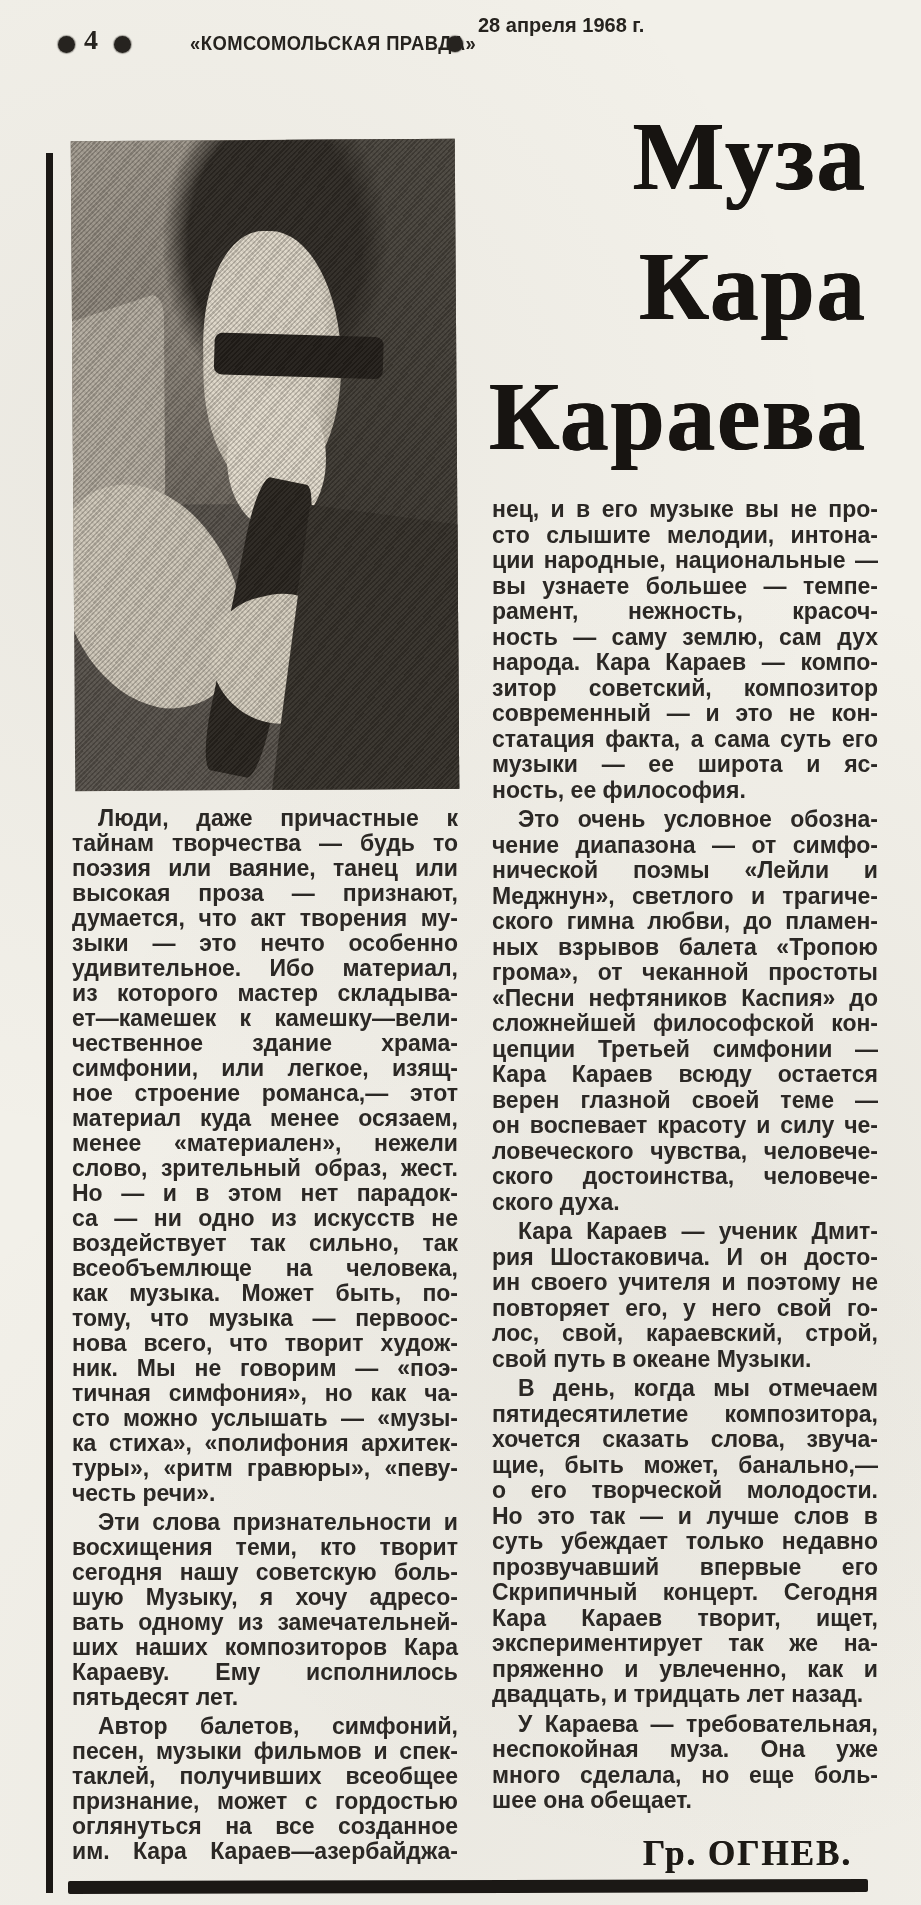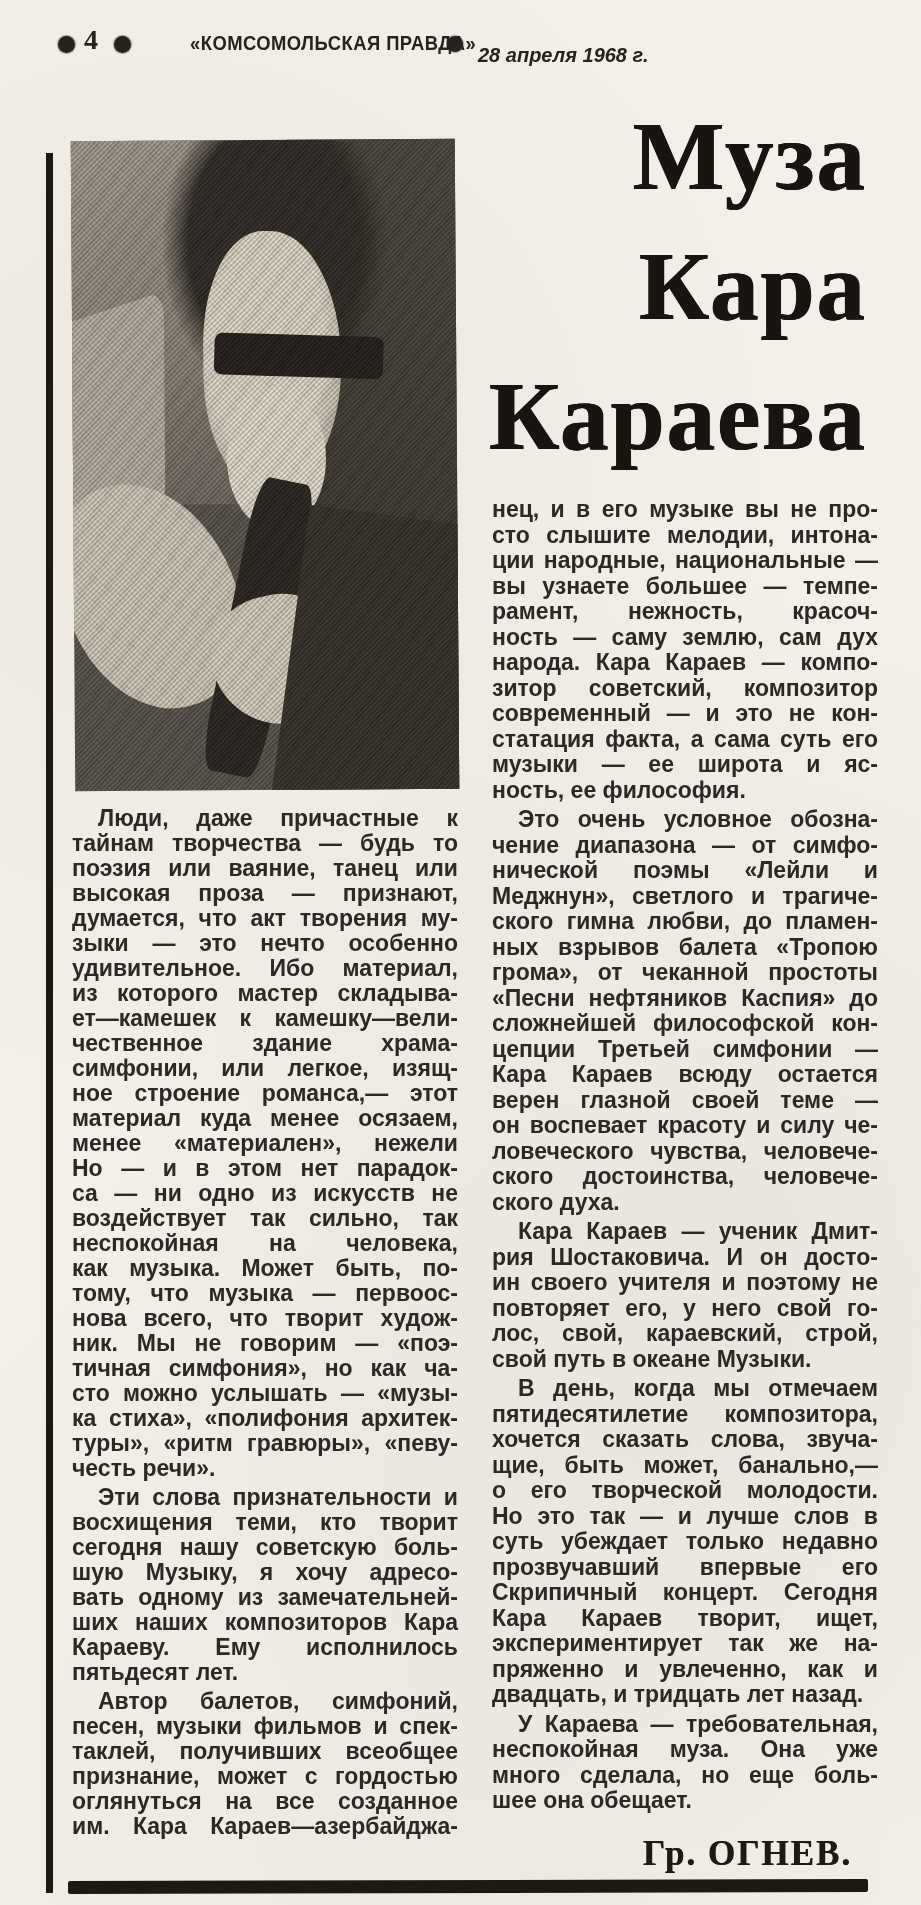--- a/index.html
+++ b/index.html
@@ -14,21 +14,21 @@
     color:#2b2825;
   }
   
   .masthead{position:absolute;left:0;top:0;width:921px;height:75px;}
   .dot{position:absolute;width:17px;height:17px;border-radius:50%;background:#26231f;box-shadow:0 0 1px 1px rgba(38,35,31,.4);}
   .dot1{left:58px;top:36px;}
   .dot2{left:114px;top:36px;}
   .dot3{left:447px;top:36px;width:16px;height:16px;}
   .pagenum{position:absolute;left:84px;top:24px;font-family:"Liberation Serif",serif;font-weight:700;font-size:28px;color:#26231f;}
   .mast-name{position:absolute;left:190px;top:32px;font-weight:700;font-size:20px;letter-spacing:.5px;color:#26231f;transform:scaleX(.92);transform-origin:left top;white-space:nowrap;}
-  .mast-date{position:absolute;left:478px;top:44px;font-weight:700;font-size:20px;color:#26231f;white-space:nowrap;font-style:italic;}
+  .mast-date{position:absolute;left:478px;top:14px;font-weight:700;font-size:20px;color:#26231f;white-space:nowrap;}
   
   .rule-v{position:absolute;left:46px;top:153px;width:7px;height:1740px;background:#1b1815;}
   .rule-b{position:absolute;left:68px;top:1880px;width:800px;height:13px;background:#1b1815;border-radius:2px;transform:rotate(-.15deg);}
   
   .headline{
     position:absolute;left:420px;top:92px;width:447px;text-align:right;
     font-family:"Liberation Serif",serif;font-weight:700;font-size:97px;line-height:130px;
     color:#171411;letter-spacing:2px;
     text-shadow:.6px 0 #171411,-.6px 0 #171411;
   }
@@ -112,24 +112,25 @@
         <div class="line">думается, что акт творения му-</div>
         <div class="line">зыки — это нечто особенно</div>
         <div class="line">удивительное. Ибо материал,</div>
         <div class="line">из которого мастер складыва-</div>
         <div class="line">ет—камешек к камешку—вели-</div>
         <div class="line">чественное здание храма-</div>
         <div class="line">симфонии, или легкое, изящ-</div>
         <div class="line">ное строение романса,— этот</div>
         <div class="line">материал куда менее осязаем,</div>
         <div class="line">менее «материален», нежели</div>
+        <div class="line">слово, зрительный образ, жест.</div>
         <div class="line">Но — и в этом нет парадок-</div>
         <div class="line">са — ни одно из искусств не</div>
         <div class="line">воздействует так сильно, так</div>
-        <div class="line">неспокойная на человека,</div>
+        <div class="line">всеобъемлюще на человека,</div>
         <div class="line">как музыка. Может быть, по-</div>
         <div class="line">тому, что музыка — первоос-</div>
         <div class="line">нова всего, что творит худож-</div>
         <div class="line">ник. Мы не говорим — «поэ-</div>
         <div class="line">тичная симфония», но как ча-</div>
         <div class="line">сто можно услышать — «музы-</div>
         <div class="line">ка стиха», «полифония архитек-</div>
         <div class="line">туры», «ритм гравюры», «певу-</div>
         <div class="line end">честь речи».</div>
       </div>

